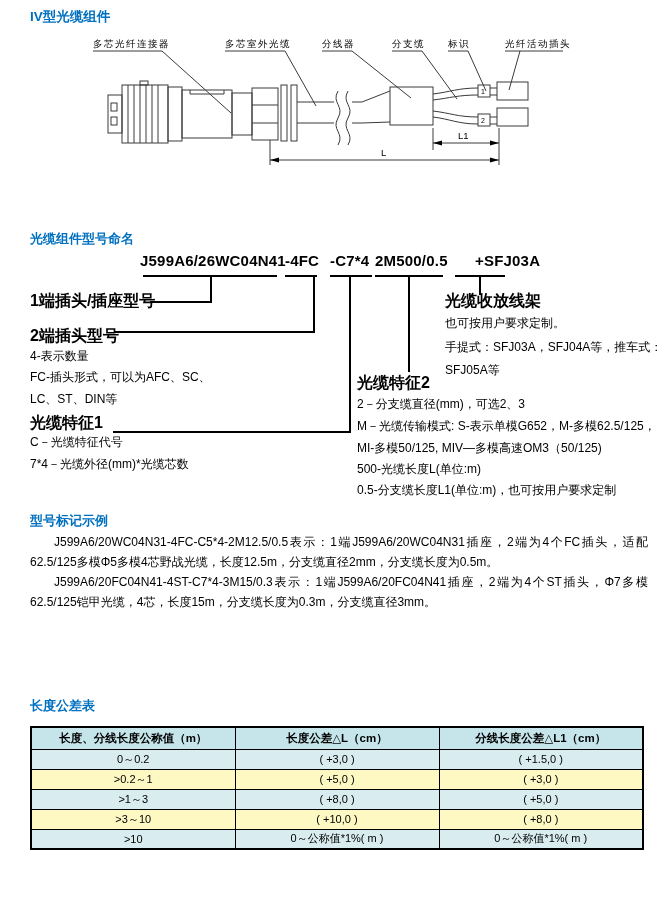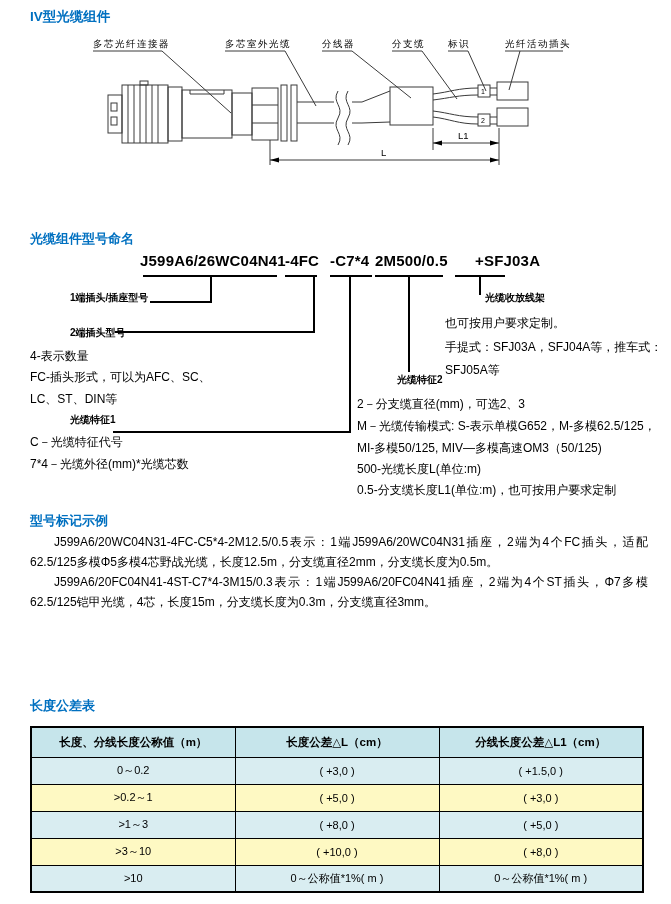--- a/index.html
+++ b/index.html
@@ -9,26 +9,26 @@
     font-family: "Liberation Sans", "DejaVu Sans", sans-serif; color:#000;
     overflow: hidden;
   }
   .abs { position: absolute; }
   .blue-heading { color:#0070C0; font-weight:bold; font-size:13px; white-space:nowrap; }
   .page-title { color:#0070C0; font-weight:bold; font-size:13.5px; white-space:nowrap; }
   .note-text { font-weight:bold; font-size:12.5px; line-height:22px; text-indent:2em; text-align:justify; }
   .model-seg { position:absolute; font-weight:bold; font-size:15px; white-space:nowrap; letter-spacing:0.2px; }
   .ln { position:absolute; background:#000; }
   .anno { position:absolute; font-size:12px; white-space:nowrap; }
-  .anno.b { font-weight:bold; font-size:10px;margin-left:40px; }
+  .anno.b { font-weight:bold; font-size:16px; }
   .examples { position:absolute; left:30px; top:532px; width:618px; font-size:12px; line-height:20px; text-align:justify; }
   .examples p { margin:0; text-indent:2em; }
   table.tol { border-collapse:collapse; width:614px; border:2px solid #000; table-layout:fixed; }
-  table.tol th { background:#c6e5eb; font-size:11.5px; font-weight:bold; height:30px; border:1px solid #000; text-align:center; }
-  table.tol td { font-size:11px; height:27px; border:1px solid #000; text-align:center; }
+  table.tol th { background:#c6e5eb; font-size:11.5px; font-weight:bold; height:22px; border:1px solid #000; text-align:center; }
+  table.tol td { font-size:11px; height:20px; border:1px solid #000; text-align:center; }
   table.tol tr.row-odd td { background:#d9edf1; }
   table.tol tr.row-even td { background:#fef9c3; }
   svg text { font-family:"Liberation Sans","DejaVu Sans",sans-serif; fill:#000; }
   .diag-label { font-size:9.5px; letter-spacing:1.5px; }
   .dim-label { font-size:9.5px; }
   .mark-digit { font-size:7px; }
 </style>
 </head>
 <body>
 

